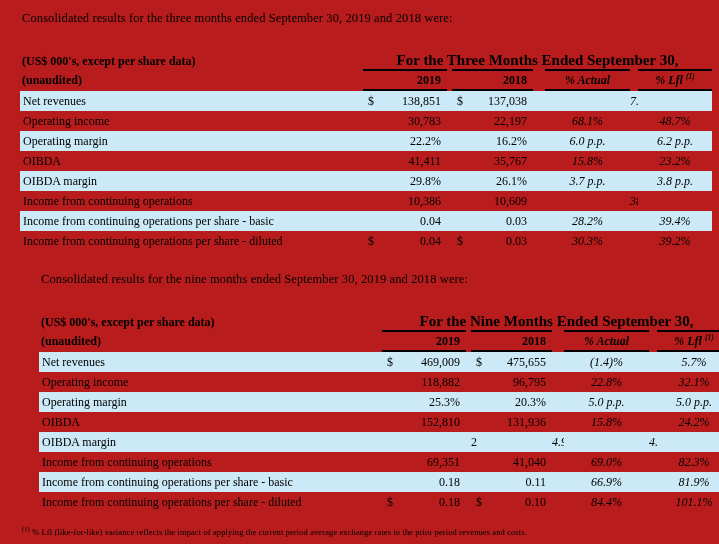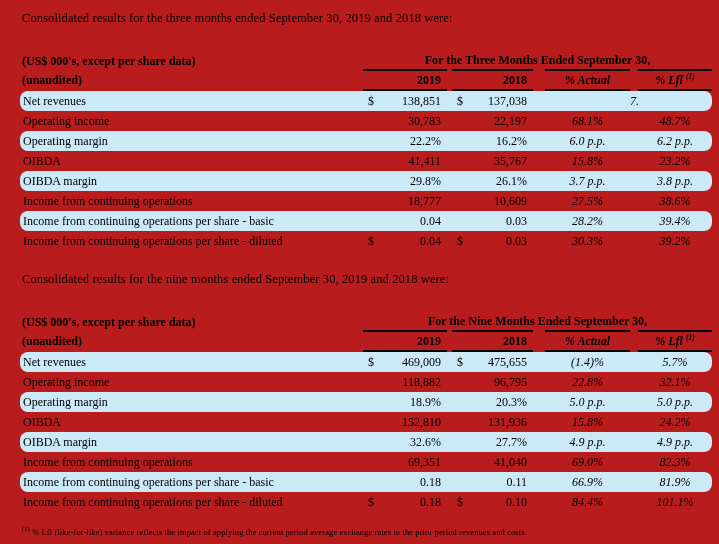--- a/index.html
+++ b/index.html
@@ -16,42 +16,42 @@
     padding: 11px 7px 0 20px;
     overflow: hidden;
   }
   .intro {
     font-size: 12.5px;
     line-height: 15px;
     margin: 0 0 0 2px;
     letter-spacing: 0.1px;
   }
   .section-1 .intro { margin-bottom: 25px; }
-  .section-2 { margin-top: 21px; }
+  .section-2 { margin-top: 21px; margin-left: 19px; }
   .section-2 .intro { margin-bottom: 25px; }
 
   .grid {
     display: grid;
     grid-template-columns: 343px 84px 5px 81px 12px 85px 8px 74px;
     width: 692px;
   }
   
   .hrowA { height: 18px; align-items: end; }
   .hleft {
     font-weight: bold;
     font-size: 12px;
     line-height: 16px;
     padding-left: 2px;
     white-space: nowrap;
   }
   .hspan {
     grid-column: 2 / 9;
     text-align: center;
     font-weight: bold;
-    font-size: 12px;
+    font-size: 15px;
     line-height: 17px;
     white-space: nowrap;
   }
   
   .hrowB { height: 22px; }
   .hrowB .hleft {
     border-top: 2px solid transparent;
     border-bottom: 2px solid transparent;
     line-height: 18px;
   }
@@ -69,21 +69,20 @@
     font-size: 7.5px;
     font-style: italic;
     vertical-align: super;
     line-height: 0;
   }
   
   .trow {
     height: 20px;
     line-height: 20px;
     font-size: 12px;
-    border-radius: 8px;
   }
   .cell { white-space: nowrap; overflow: hidden; }
   .cell.label { padding-left: 3px; }
   .cell.money {
     display: flex;
     justify-content: space-between;
     padding-left: 5px;
     padding-right: 6px;
   }
   .cell.money .val { text-align: right; }
@@ -202,29 +201,28 @@
             </div>
             <div class="hgap"></div>
             <div class="cell pct">3.7 p.p.</div>
             <div class="hgap"></div>
             <div class="cell pct">3.8 p.p.</div>
           </div>
           <div class="grid trow">
             <div class="cell label">Income from continuing operations</div>
             <div class="cell money">
               <span class="cur"></span>
-              <span class="val">18,777</span>
+              <span class="val">10,386</span>
             </div>
             <div class="hgap"></div>
             <div class="cell money">
               <span class="cur"></span>
               <span class="val">10,609</span>
             </div>
             <div class="hgap"></div>
-            <div class="cell pct">27.5%</div>
             <div class="hgap"></div>
             <div class="cell pct">38.6%</div>
           </div>
           <div class="grid trow" style="background: rgb(203, 233, 247);">
             <div class="cell label">Income from continuing operations per share - basic</div>
             <div class="cell money">
               <span class="cur"></span>
               <span class="val">0.04</span>
             </div>
             <div class="hgap"></div>
@@ -305,21 +303,21 @@
             </div>
             <div class="hgap"></div>
             <div class="cell pct">22.8%</div>
             <div class="hgap"></div>
             <div class="cell pct">32.1%</div>
           </div>
           <div class="grid trow" style="background: rgb(203, 233, 247);">
             <div class="cell label">Operating margin</div>
             <div class="cell money">
               <span class="cur"></span>
-              <span class="val">18.9%</span>
+              <span class="val">25.3%</span>
             </div>
             <div class="hgap"></div>
             <div class="cell money">
               <span class="cur"></span>
               <span class="val">20.3%</span>
             </div>
             <div class="hgap"></div>
             <div class="cell pct">5.0 p.p.</div>
             <div class="hgap"></div>
             <div class="cell pct">5.0 p.p.</div>
@@ -335,24 +333,20 @@
               <span class="cur"></span>
               <span class="val">131,936</span>
             </div>
             <div class="hgap"></div>
             <div class="cell pct">15.8%</div>
             <div class="hgap"></div>
             <div class="cell pct">24.2%</div>
           </div>
           <div class="grid trow" style="background: rgb(203, 233, 247);">
             <div class="cell label">OIBDA margin</div>
-            <div class="cell money">
-              <span class="cur"></span>
-              <span class="val">32.6%</span>
-            </div>
             <div class="hgap"></div>
             <div class="cell money">
               <span class="cur"></span>
               <span class="val">27.7%</span>
             </div>
             <div class="hgap"></div>
             <div class="cell pct">4.9 p.p.</div>
             <div class="hgap"></div>
             <div class="cell pct">4.9 p.p.</div>
           </div>

